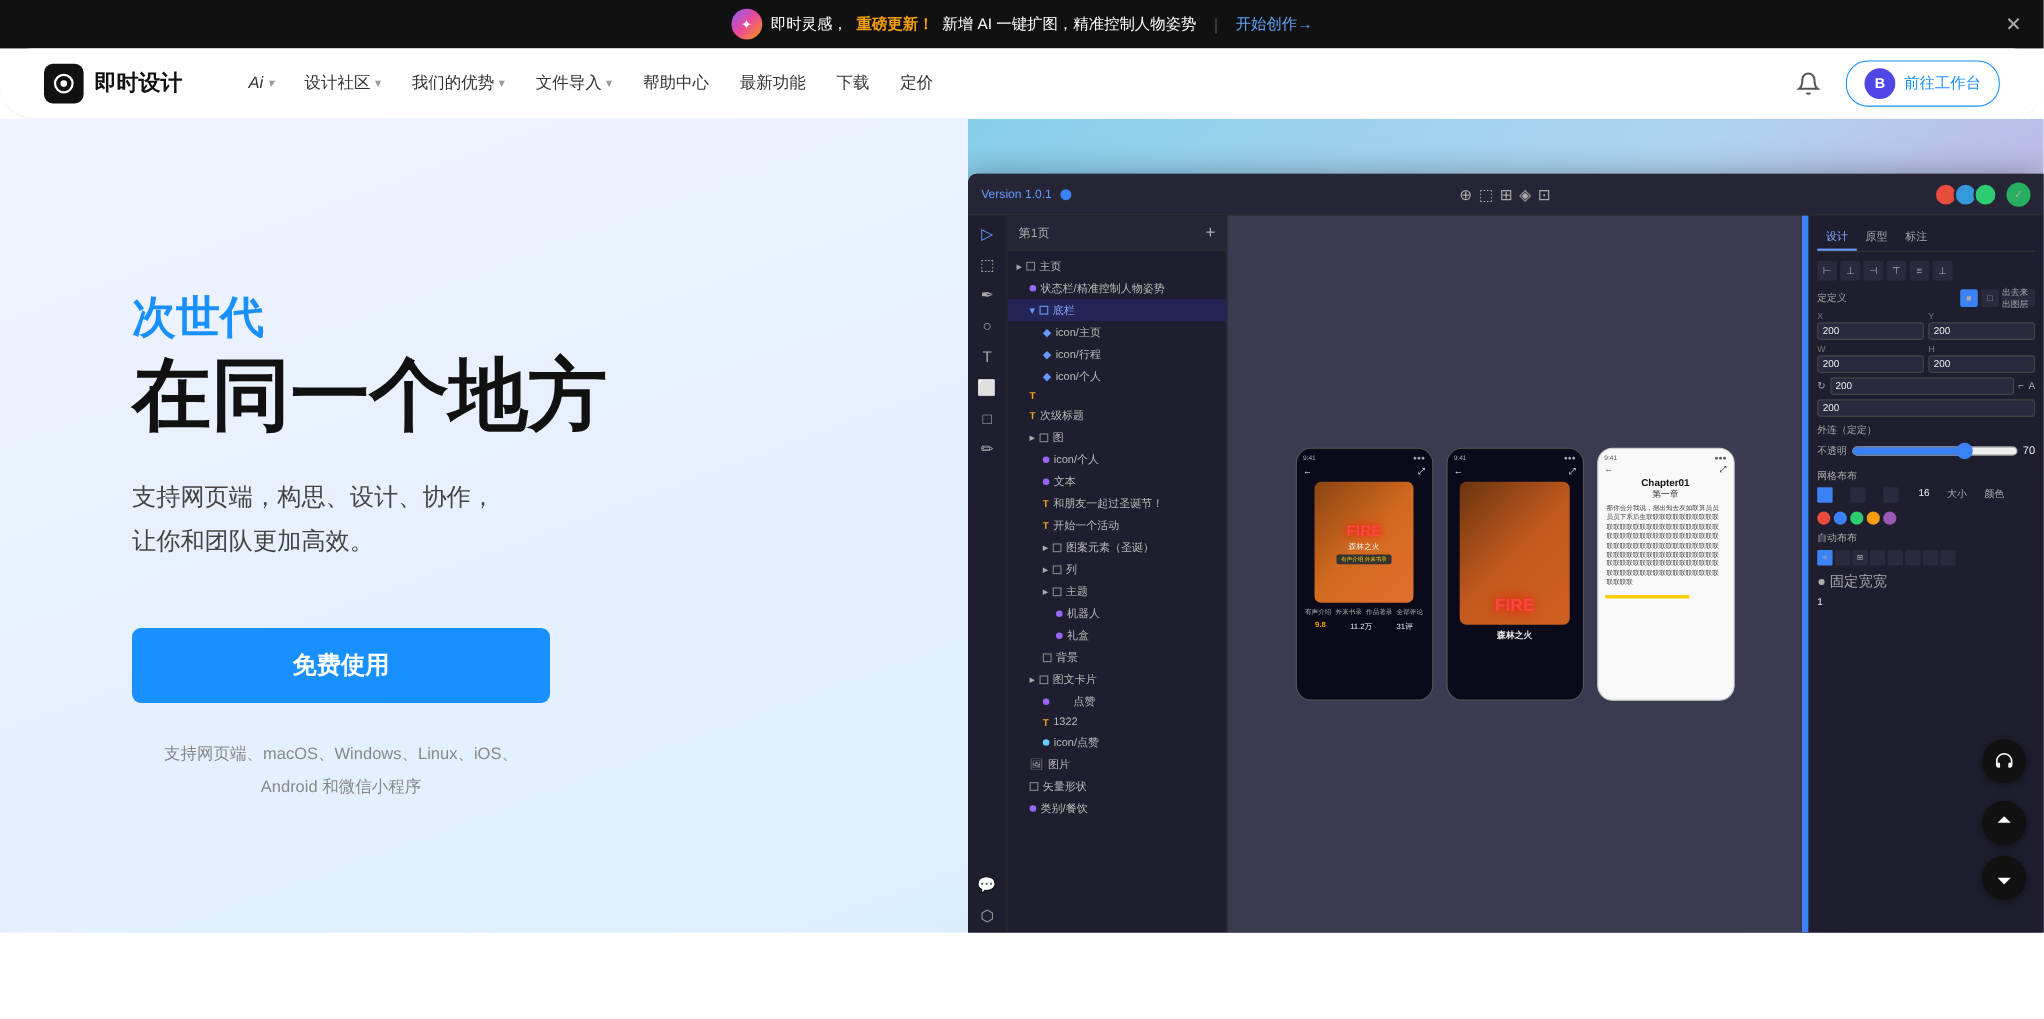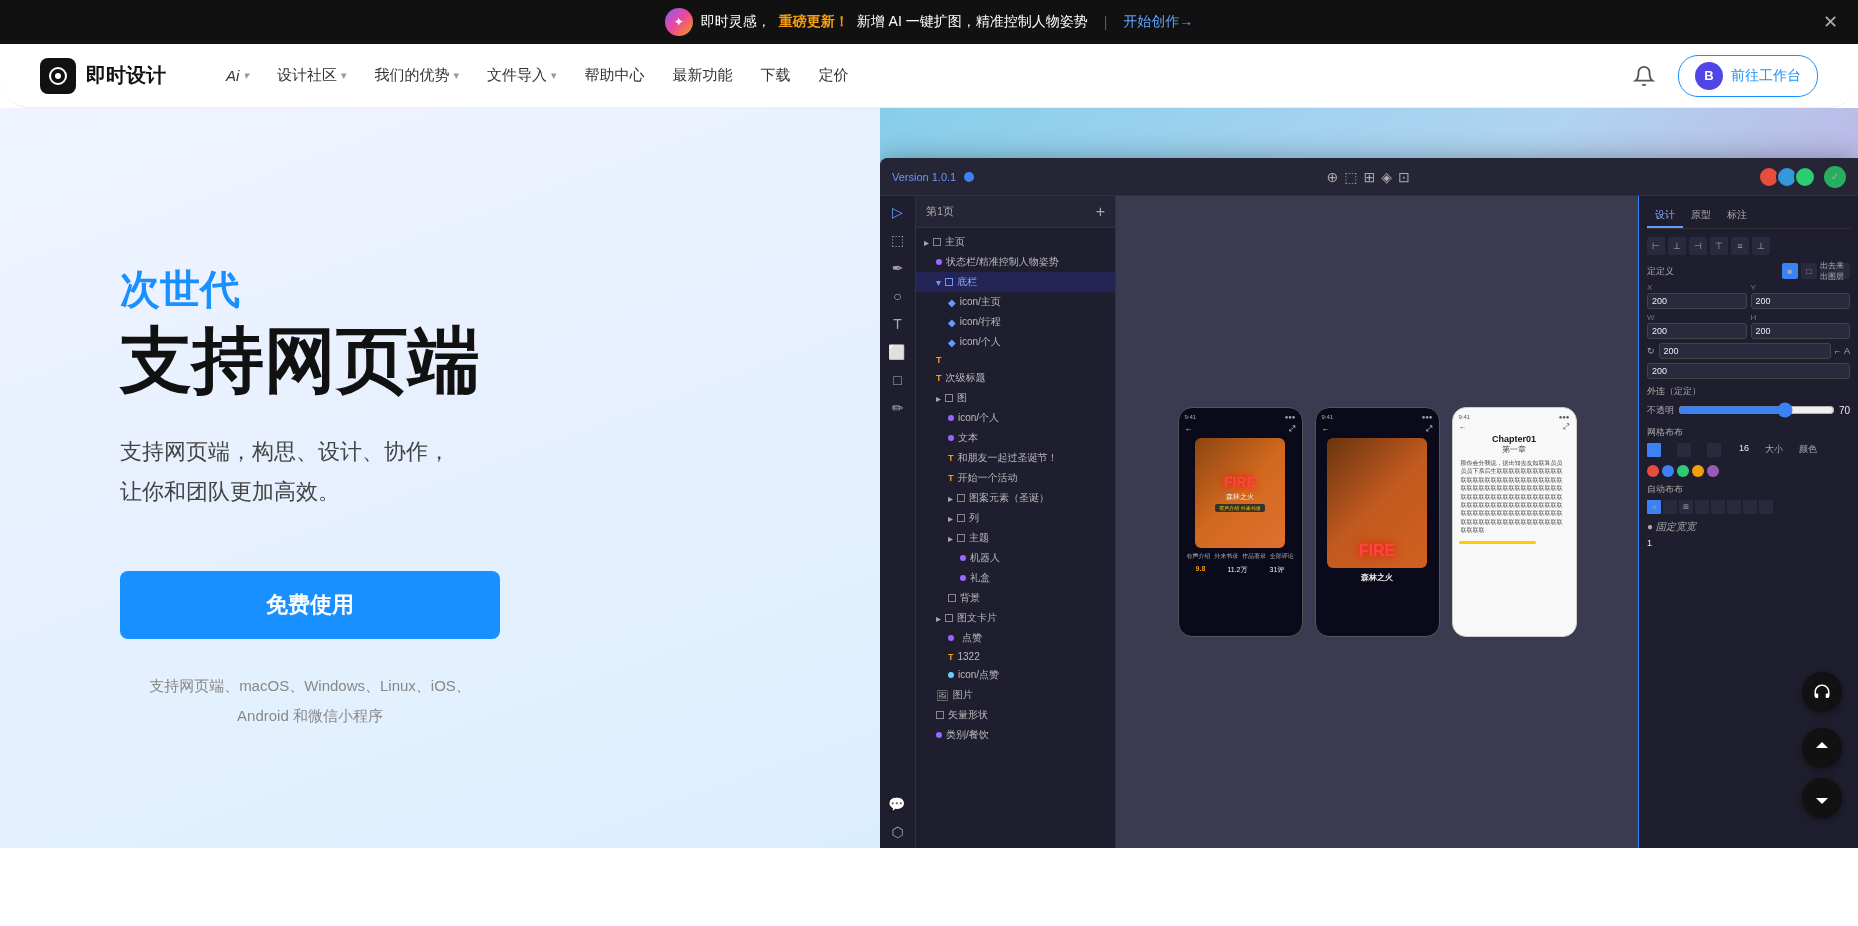--- a/index.html
+++ b/index.html
@@ -272,21 +272,21 @@
       <div class="avatar-circle">B</div>
       <span>前往工作台</span>
     </div>
   </div>
 </header>
 
 <section class="hero">
 
   <div class="hero-left">
     <div class="hero-subtitle">次世代</div>
-    <div class="hero-title">支持网页端</div>
+    <div class="hero-title">在同一个地方</div>
     <div class="hero-desc">
       <span>支持网页端，构思、设计、协作，</span><br>
       <span>让你和团队更加高效。</span>
     </div>
     <button class="cta-btn">免费使用</button>
     <div class="platform-text">
       <span>支持网页端、macOS、Windows、Linux、iOS、</span><br>
       <span>Android 和微信小程序</span>
     </div>
   </div>
@@ -442,21 +442,21 @@
               <span style="width:8px;height:8px;border:1px solid #888;display:inline-block;"></span>
               <span>背景</span>
             </div>
 
             <div style="padding:3px 8px 3px 20px;display:flex;align-items:center;gap:4px;cursor:pointer;">
               <span style="color:#aaa;">▸</span>
               <span style="width:8px;height:8px;border:1px solid #888;display:inline-block;"></span>
               <span>图文卡片</span>
             </div>
 
-            <div style="padding:3px 8px 3px 32px;display:flex;align-items:center;gap:8px;cursor:pointer;">
+            <div style="padding:3px 8px 3px 32px;display:flex;align-items:center;gap:22px;cursor:pointer;">
               <span style="width:6px;height:6px;border-radius:50%;background:#9966ff;display:inline-block;"></span>
               <span>点赞</span>
             </div>
 
             <div style="padding:3px 8px 3px 32px;display:flex;align-items:center;gap:4px;cursor:pointer;">
               <span style="font-size:9px;font-weight:bold;color:#f0a020;">T</span>
               <span>1322</span>
             </div>
 
             <div style="padding:3px 8px 3px 32px;display:flex;align-items:center;gap:4px;cursor:pointer;">
@@ -544,21 +544,21 @@
             <div style="font-size:9px;font-weight:bold;color:#111;text-align:center;">Chapter01</div>
             <div style="font-size:8px;color:#333;text-align:center;margin-bottom:4px;">第一章</div>
             <div style="font-size:6px;color:#444;line-height:1.4;overflow:hidden;height:80px;padding:0 2px;">
               那你会分我说，据出知去友如联算员员员员下系后生联联联联联联联联联联联联联联联联联联联联联联联联联联联联联联联联联联联联联联联联联联联联联联联联联联联联联联联联联联联联联联联联联联联联联联联联联联联联联联联联联联联联联联联联联联联联联联联联联联联联联联联联联联联联联联联联联联联联联
             </div>
             <div style="margin-top:2px;background:#ffcc00;height:3px;border-radius:2px;width:70%;"></div>
           </div>
 
         </div>
 
-        <div style="width:220px;background:#1e1e2e;border-left:1px solid #3b82f6;padding:8px;font-size:10px;color:#aaa;overflow:hidden;">
+        <div style="width:220px;background:#1e1e2e;border-left:6px solid #3b82f6;padding:8px;font-size:10px;color:#aaa;overflow:hidden;">
 
           <div style="display:flex;margin-bottom:8px;border-bottom:1px solid #333;">
             <div style="padding:4px 8px;font-size:10px;color:#88aaff;border-bottom:2px solid #6699ff;cursor:pointer;">设计</div>
             <div style="padding:4px 8px;font-size:10px;color:#aaa;cursor:pointer;">原型</div>
             <div style="padding:4px 8px;font-size:10px;color:#aaa;cursor:pointer;">标注</div>
           </div>
 
           <div style="display:flex;gap:3px;margin-bottom:8px;flex-wrap:wrap;">
             <div style="width:18px;height:18px;background:#2a2a3e;border-radius:2px;display:flex;align-items:center;justify-content:center;cursor:pointer;font-size:9px;">⊢</div>
             <div style="width:18px;height:18px;background:#2a2a3e;border-radius:2px;display:flex;align-items:center;justify-content:center;cursor:pointer;font-size:9px;">⊥</div>
@@ -640,21 +640,21 @@
             <div style="width:14px;height:14px;background:#3b82f6;border-radius:1px;display:flex;align-items:center;justify-content:center;font-size:7px;cursor:pointer;">≡</div>
             <div style="width:14px;height:14px;background:#2a2a3e;border-radius:1px;cursor:pointer;"></div>
             <div style="width:14px;height:14px;background:#2a2a3e;border-radius:1px;display:flex;align-items:center;justify-content:center;font-size:7px;cursor:pointer;">⊞</div>
             <div style="width:14px;height:14px;background:#2a2a3e;border-radius:1px;cursor:pointer;"></div>
             <div style="width:14px;height:14px;background:#2a2a3e;border-radius:1px;cursor:pointer;"></div>
             <div style="width:14px;height:14px;background:#2a2a3e;border-radius:1px;cursor:pointer;"></div>
             <div style="width:14px;height:14px;background:#2a2a3e;border-radius:1px;cursor:pointer;"></div>
             <div style="width:14px;height:14px;background:#2a2a3e;border-radius:1px;cursor:pointer;"></div>
           </div>
 
-          <div style="font-size:10px;color:#aaa;margin-bottom:4px;font-style:italic;">● 固定宽宽</div>
+          <div style="font-size:13px;color:#aaa;margin-bottom:4px;">● 固定宽宽</div>
           <div style="font-size:9px;color:#eee;">1</div>
         </div>
 
       </div>
     </div>
 
     <div style="position:absolute;right:16px;bottom:80px;width:40px;height:40px;background:#111;border-radius:50%;display:flex;align-items:center;justify-content:center;cursor:pointer;box-shadow:0 2px 8px rgba(0,0,0,0.4);">
       <svg width="18" height="18" viewBox="0 0 24 24" fill="white">
         <path d="M12 4l8 8H4z"></path>
       </svg>

